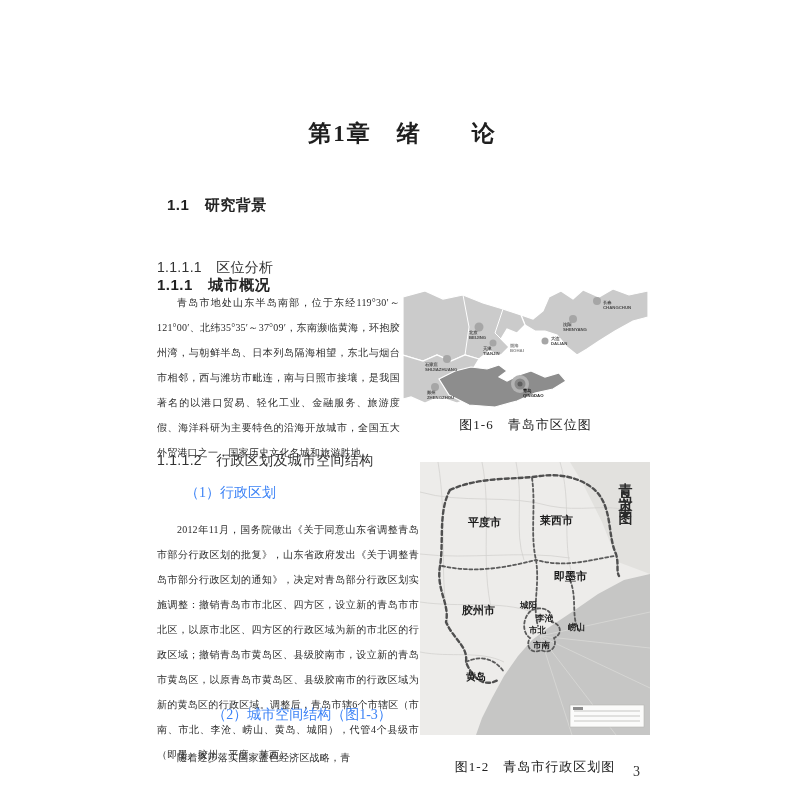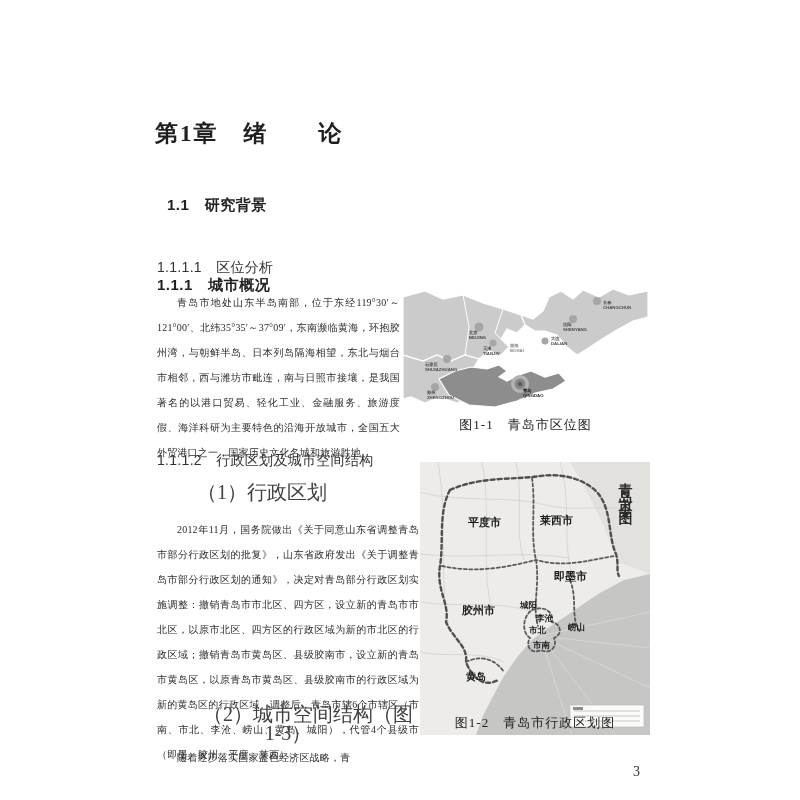--- a/index.html
+++ b/index.html
@@ -3,37 +3,37 @@
 <meta charset="utf-8">
 <style>
   html,body{margin:0;padding:0;}
   body{
     width:800px;height:800px;background:#ffffff;position:relative;
     font-family:"Liberation Serif","DejaVu Serif",serif;color:#2e2e2e;
     overflow:hidden;
   }
   .abs{position:absolute;}
   .chapter-title{
-    left:155px;top:118px;width:495px;text-align:left;
+    left:155px;top:118px;width:495px;text-align:center;
     font-size:23px;font-weight:bold;letter-spacing:2px;color:#1f1f1f;
   }
   .h2{
     font-family:"Liberation Sans","DejaVu Sans",sans-serif;
     font-size:15px;font-weight:bold;color:#222;letter-spacing:.5px;
   }
   .h4{
     font-family:"Liberation Sans","DejaVu Sans",sans-serif;
     font-size:14px;font-weight:500;color:#333;letter-spacing:.3px;
   }
   .body-par{
     font-size:10px;line-height:25px;text-align:justify;
     text-indent:2em;color:#2b2b2b;letter-spacing:.2px;margin-top:13px;
   }
   .sub-line{
-    font-size:20px;line-height:19.4px;text-indent:2em;color:#404040;
+    font-size:14px;line-height:19.4px;text-indent:2em;color:#3b82f6;
   }
   .fig{position:absolute;}
   .fig svg{display:block;}
   .fig-caption{
     position:absolute;text-align:center;font-size:13px;color:#222;
     letter-spacing:1px;font-weight:500;
   }
   .page-num{
     position:absolute;left:600px;top:764px;width:40px;text-align:right;
     font-size:14px;color:#333;
@@ -115,21 +115,21 @@
         <text x="22" y="84">SHIJIAZHUANG</text>
       <text x="24" y="107">郑州</text>
         <text x="24" y="112">ZHENGZHOU</text>
       <text x="120" y="105" fill="#1f1f1f">青岛</text>
         <text x="120" y="110" fill="#1f1f1f">QINGDAO</text>
       <text x="107" y="60" fill="#8a8a8a">渤海</text>
         <text x="107" y="65" fill="#8a8a8a">BOHAI</text>
     </g>
   </svg>
 </div>
-<div class="fig-caption" style="left:403px;top:416px;width:245px;">图1-1　青岛市区位图</div>
+<div class="fig-caption" style="left:403px;top:416px;width:245px;">图1-6　青岛市区位图</div>
 
 <div class="fig" style="left:420px;top:462px;width:204px;height:273px;">
   <svg width="230" height="273" viewBox="0 0 230 273">
     <rect x="0" y="0" width="230" height="273" fill="#edecea"></rect>
 
     <path d="M150,0 L230,0 L230,112 L198,100 L182,60 L162,20 Z" fill="#e2e1de"></path>
 
     <g stroke="#d3d2cf" stroke-width="0.8" fill="none">
       <path d="M0,30 C40,42 90,32 130,44 C160,50 185,42 205,48"></path>
       <path d="M18,0 C28,60 18,120 30,170"></path>
@@ -183,15 +183,15 @@
       <g stroke="#a5a5a3" stroke-width="0.6">
         <line x1="154" y1="249" x2="220" y2="249"></line>
         <line x1="154" y1="254" x2="220" y2="254"></line>
         <line x1="154" y1="259" x2="220" y2="259"></line>
       </g>
       <rect x="153" y="245" width="10" height="3" fill="#8d8d8d"></rect>
     </g>
   </svg>
   <div class="vert-title">青岛市全图</div>
 </div>
-<div class="fig-caption" style="left:420px;top:714px;width:230px;">图1-2　青岛市行政区划图</div>
+<div class="fig-caption" style="left:420px;top:758px;width:230px;">图1-2　青岛市行政区划图</div>
 
 <div class="page-num">3</div>
 
 </body></html>

